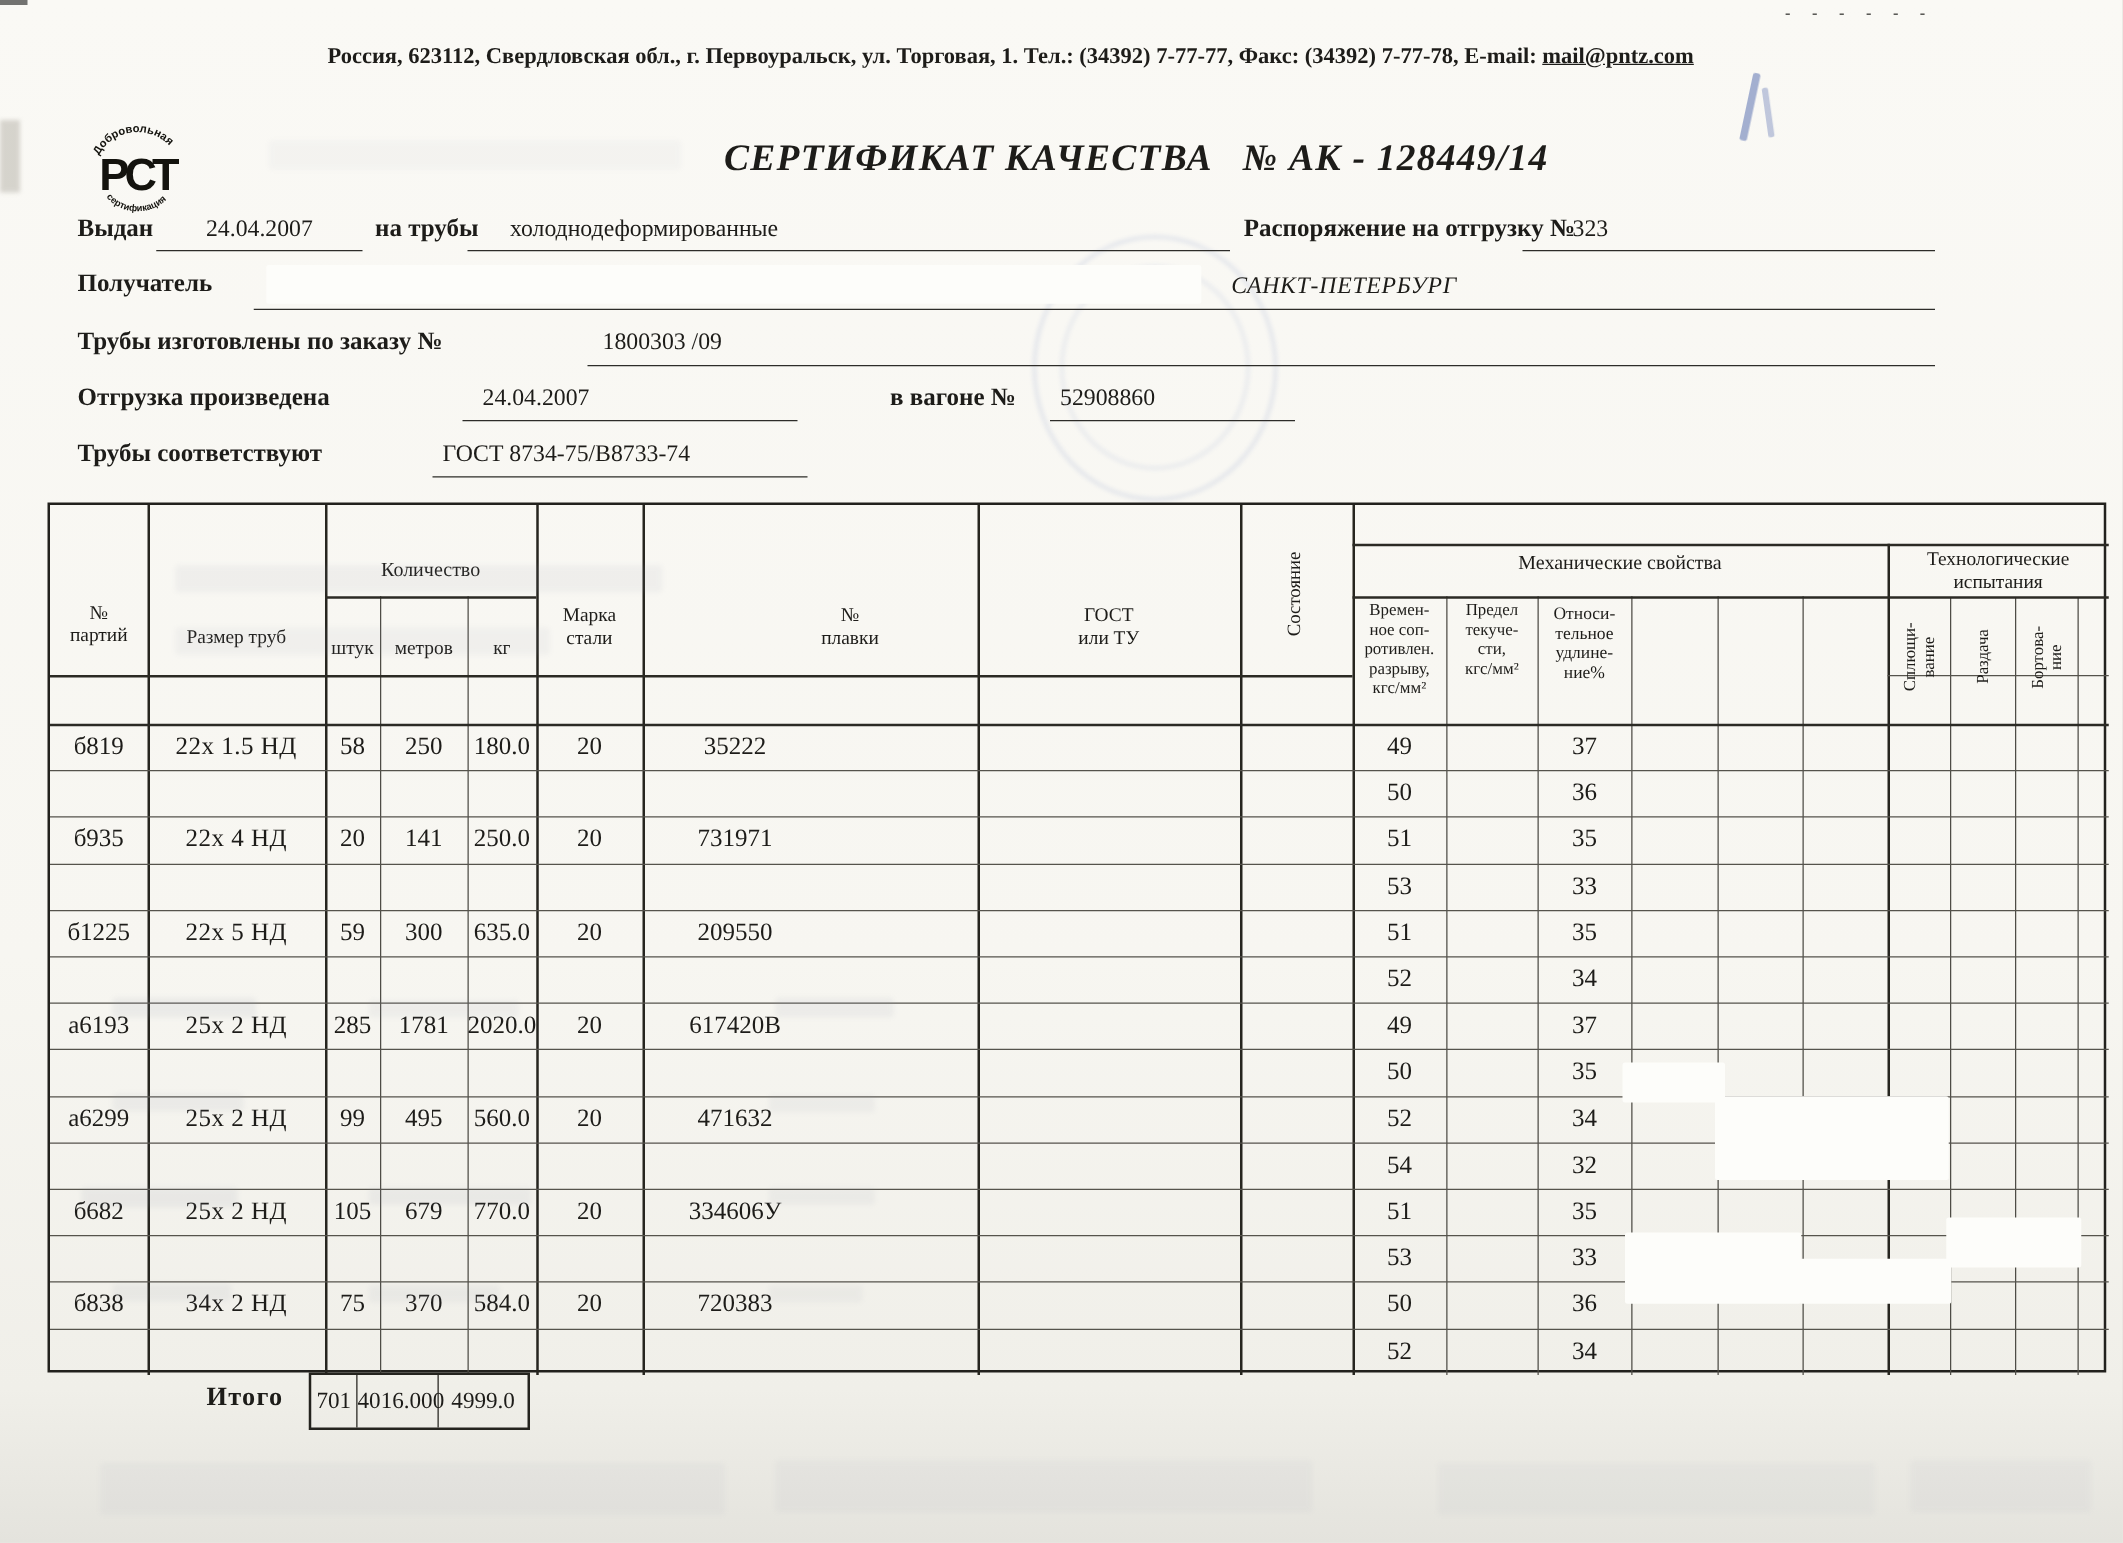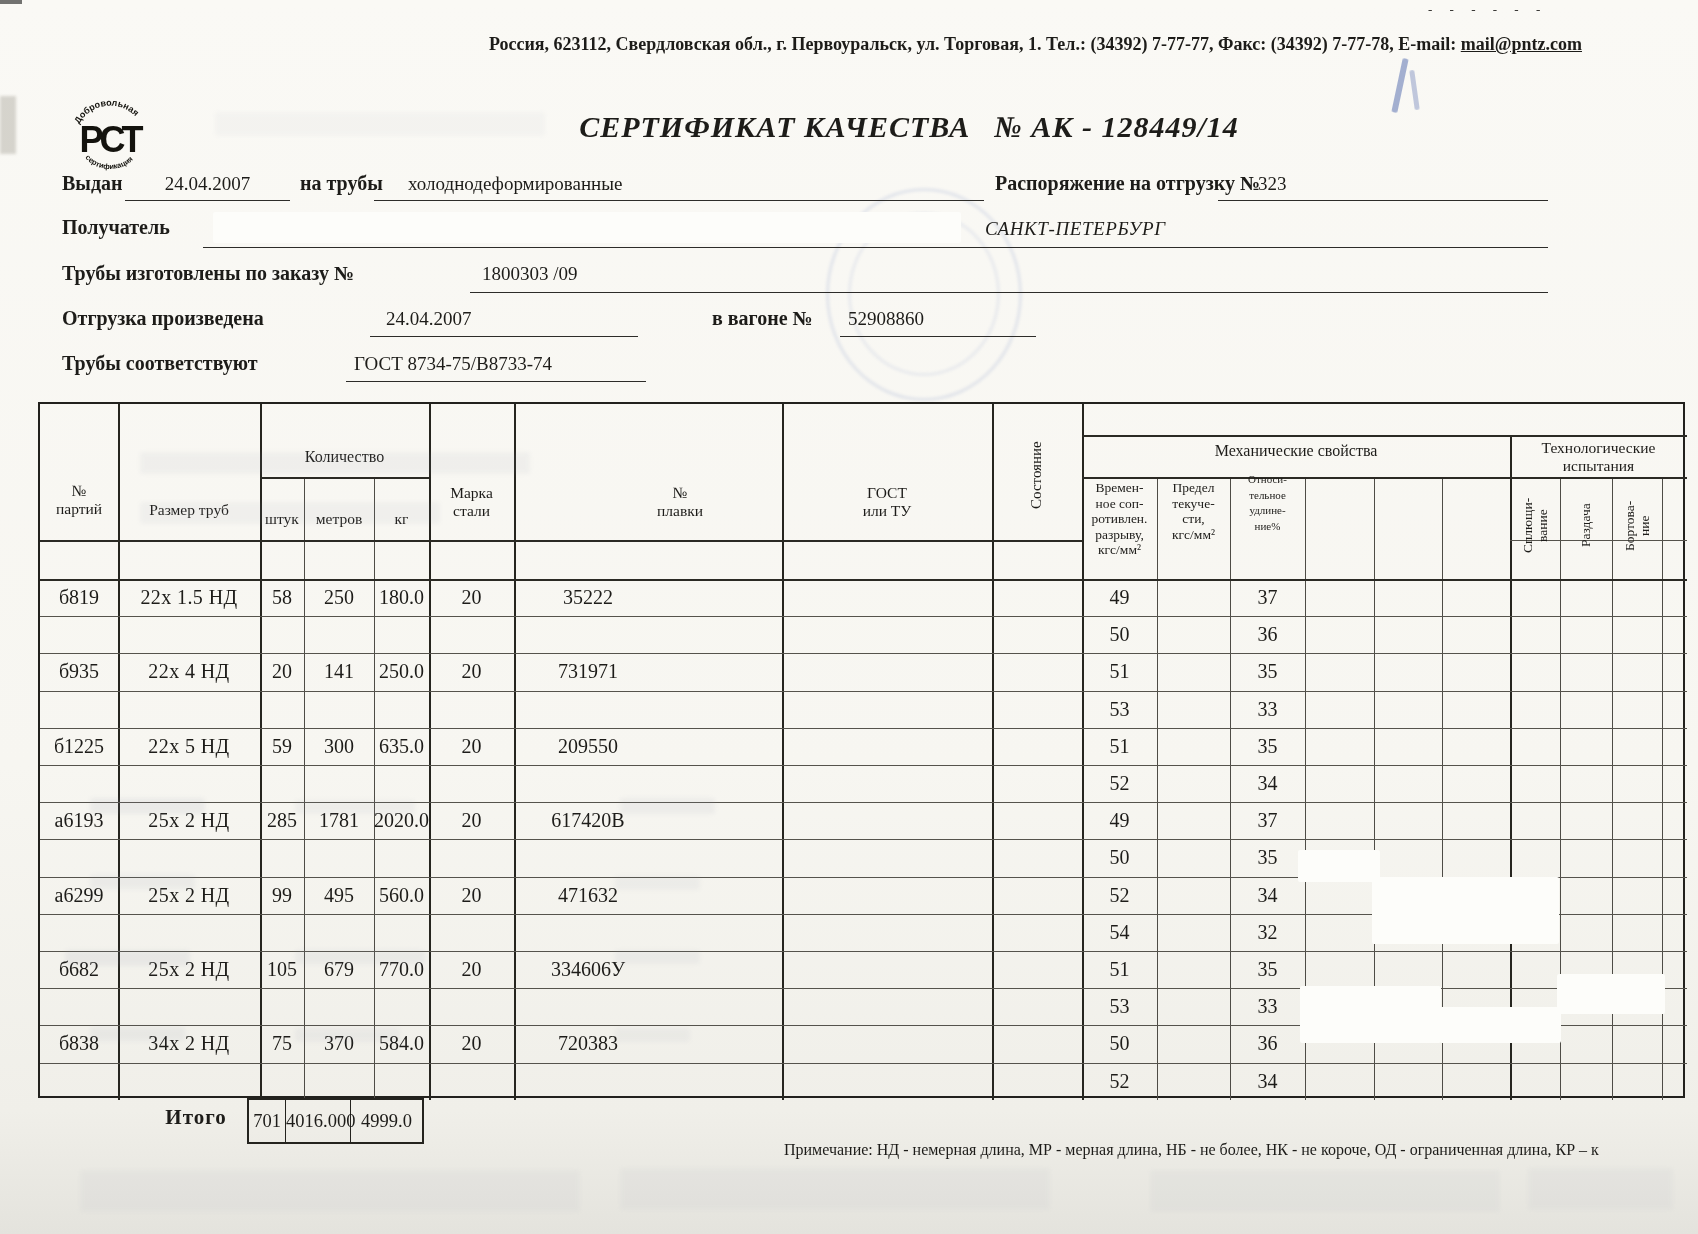--- a/index.html
+++ b/index.html
@@ -6,21 +6,21 @@
   body{width:1698px;height:1234px;position:relative;overflow:hidden;
        background:#e7e5e0;font-family:"Liberation Serif","DejaVu Serif",serif;color:#1d1c19}
   .page{position:absolute;inset:0;overflow:hidden;
         background:linear-gradient(180deg,#faf9f5 0%,#f7f6f1 62%,#f0efe9 90%,#e4e3dd 100%)}
   .abs{position:absolute}
   .pre{white-space:pre-line}
   
   .company{position:absolute;left:55px;top:33px;display:flex;gap:9px;align-items:center}
   .cname{font-family:"Liberation Sans",sans-serif;font-weight:bold;font-size:20px;line-height:23px;
          transform:scaleX(.87);transform-origin:left;white-space:nowrap;color:#171713}
-  .addr1{position:absolute;left:262px;top:34px;width:1320px;text-align:right;font-weight:bold;
+  .addr1{position:absolute;left:262px;top:34px;width:1320px;text-align:left;font-weight:bold;
          font-size:18px;white-space:nowrap}
   .addr2{position:absolute;left:262px;top:60px;width:1436px;font-weight:bold;font-size:14.6px;
          white-space:nowrap;letter-spacing:-.15px}
   .email{text-decoration:underline}
   .title{position:absolute;left:120px;right:0;top:110px;text-align:center;font-size:30px;
          font-weight:bold;font-style:italic;letter-spacing:1px;white-space:nowrap}
   .title .num{margin-left:24px}
   
   .lbl{position:absolute;font-weight:bold;font-size:20px;white-space:nowrap}
   .val{position:absolute;font-size:19px;white-space:nowrap}
@@ -181,21 +181,21 @@
     <div class="th" style="left:1042px;top:38px;width:428px;font-size:16px">Механические свойства</div>
     <div class="th pre" style="left:1042px;top:76px;width:75px;font-size:13.5px;line-height:15.5px">Времен-
 ное соп-
 ротивлен.
 разрыву,
 кгс/мм²</div>
     <div class="th pre" style="left:1117px;top:76px;width:73px;font-size:13.5px;line-height:15.5px">Предел
 текуче-
 сти,
 кгс/мм²</div>
-    <div class="th pre" style="left:1190px;top:68px;width:75px;font-size:11px;line-height:15.5px">Относи-
+    <div class="th pre" style="left:1190px;top:80px;width:75px;font-size:14px;line-height:15.5px">Относи-
 тельное
 удлине-
 ние%</div>
     <div class="th pre" style="left:1470px;top:35px;width:177px;font-size:15.5px">Технологические
 испытания</div>
     <div class="th vert pre" style="left:1470px;top:74px;width:50px;height:95px;font-size:13.5px;line-height:15px">Сплющи-
 вание</div>
     <div class="th vert" style="left:1520px;top:74px;width:52px;height:95px;font-size:13.5px">Раздача</div>
     <div class="th vert pre" style="left:1572px;top:74px;width:50px;height:95px;font-size:13.5px;line-height:15px">Бортова-
 ние</div>
@@ -358,21 +358,20 @@
       </div>
   </div>
 
   <div class="itogo">Итого</div>
   <div class="totbox">
     <div class="tc1">701</div>
     <div class="tc2">4016.000</div>
     <div class="tc3">4999.0</div>
   </div>
 
-  <div class="note">Примечание: НД - немерная длина, МР - мерная длина, НБ - не более, НК - не короче, ОД - ограниченная длина, КР – к</div>
 
   <div id="artifacts">
       <div class="gh" style="left: 215px; top: 112px; width: 330px; height: 24px; opacity: 0.05;"></div>
       <div class="gh" style="left: 140px; top: 452px; width: 390px; height: 22px; opacity: 0.08;"></div>
       <div class="gh" style="left: 140px; top: 502px; width: 300px; height: 22px; opacity: 0.07;"></div>
       <div class="gh" style="left: 90px; top: 798px; width: 115px; height: 16px; opacity: 0.1;"></div>
       <div class="gh" style="left: 295px; top: 800px; width: 120px; height: 14px; opacity: 0.08;"></div>
       <div class="gh" style="left: 620px; top: 798px; width: 95px; height: 16px; opacity: 0.09;"></div>
       <div class="gh" style="left: 90px; top: 875px; width: 105px; height: 14px; opacity: 0.09;"></div>
       <div class="gh" style="left: 615px; top: 876px; width: 85px; height: 14px; opacity: 0.08;"></div>

